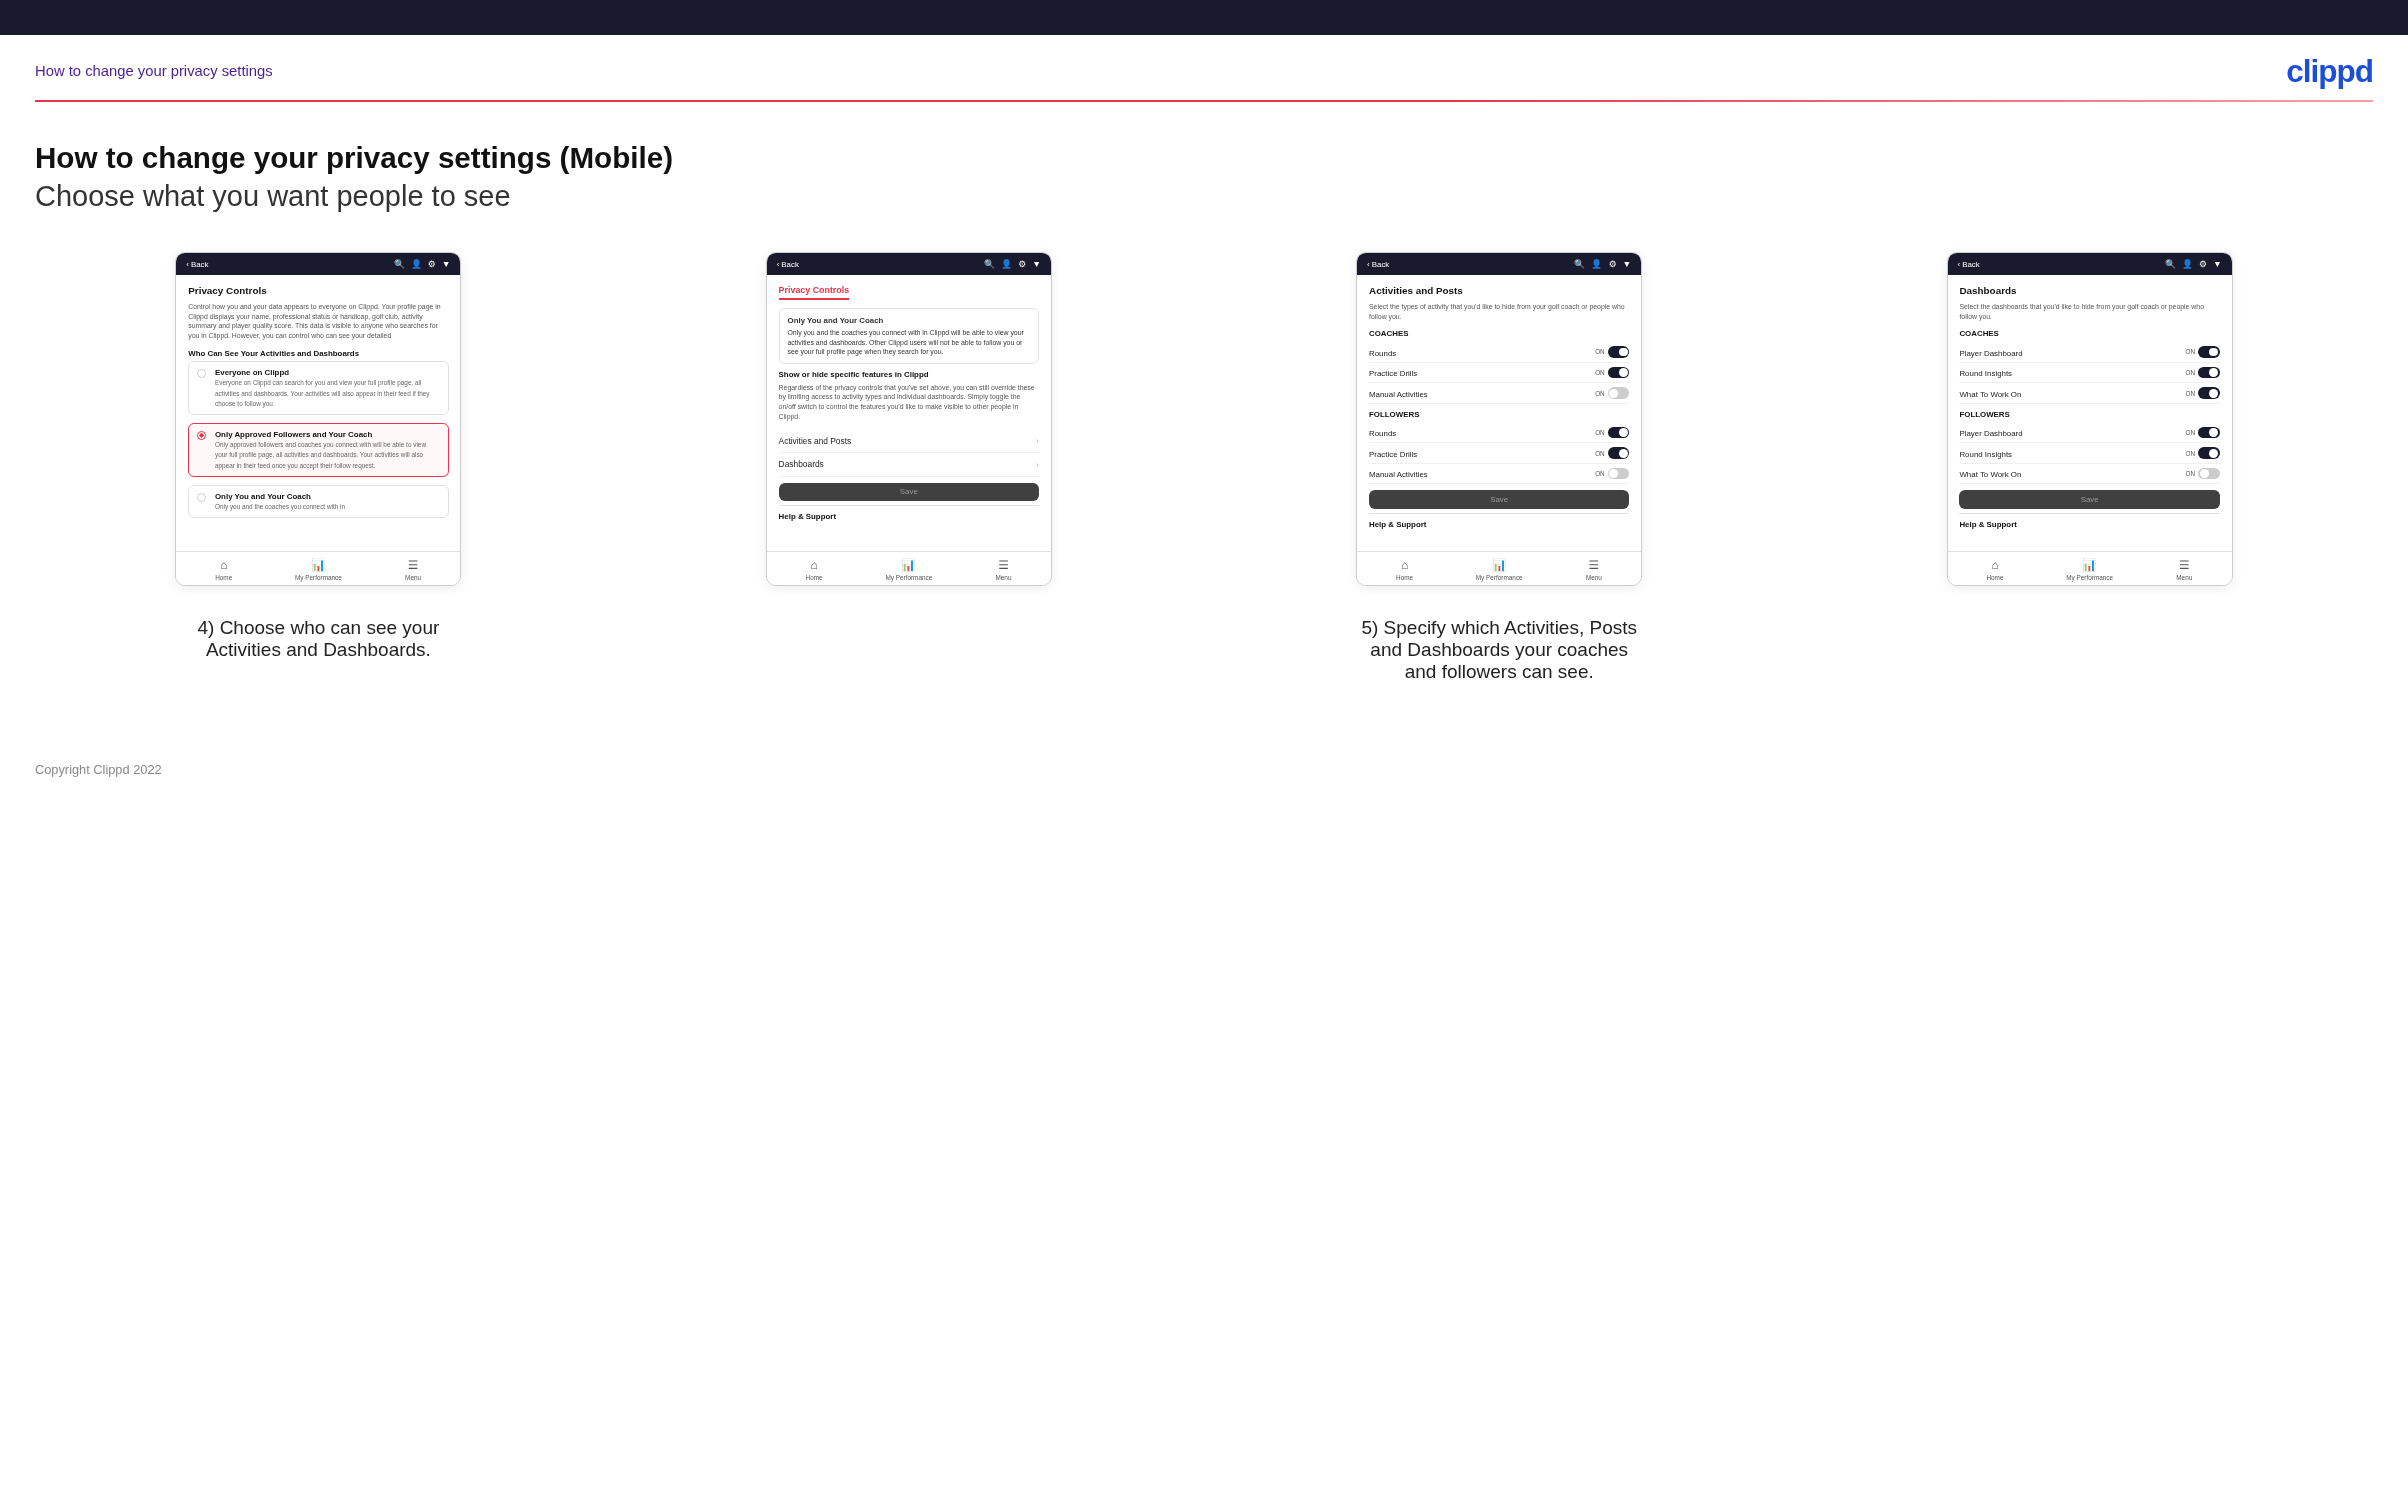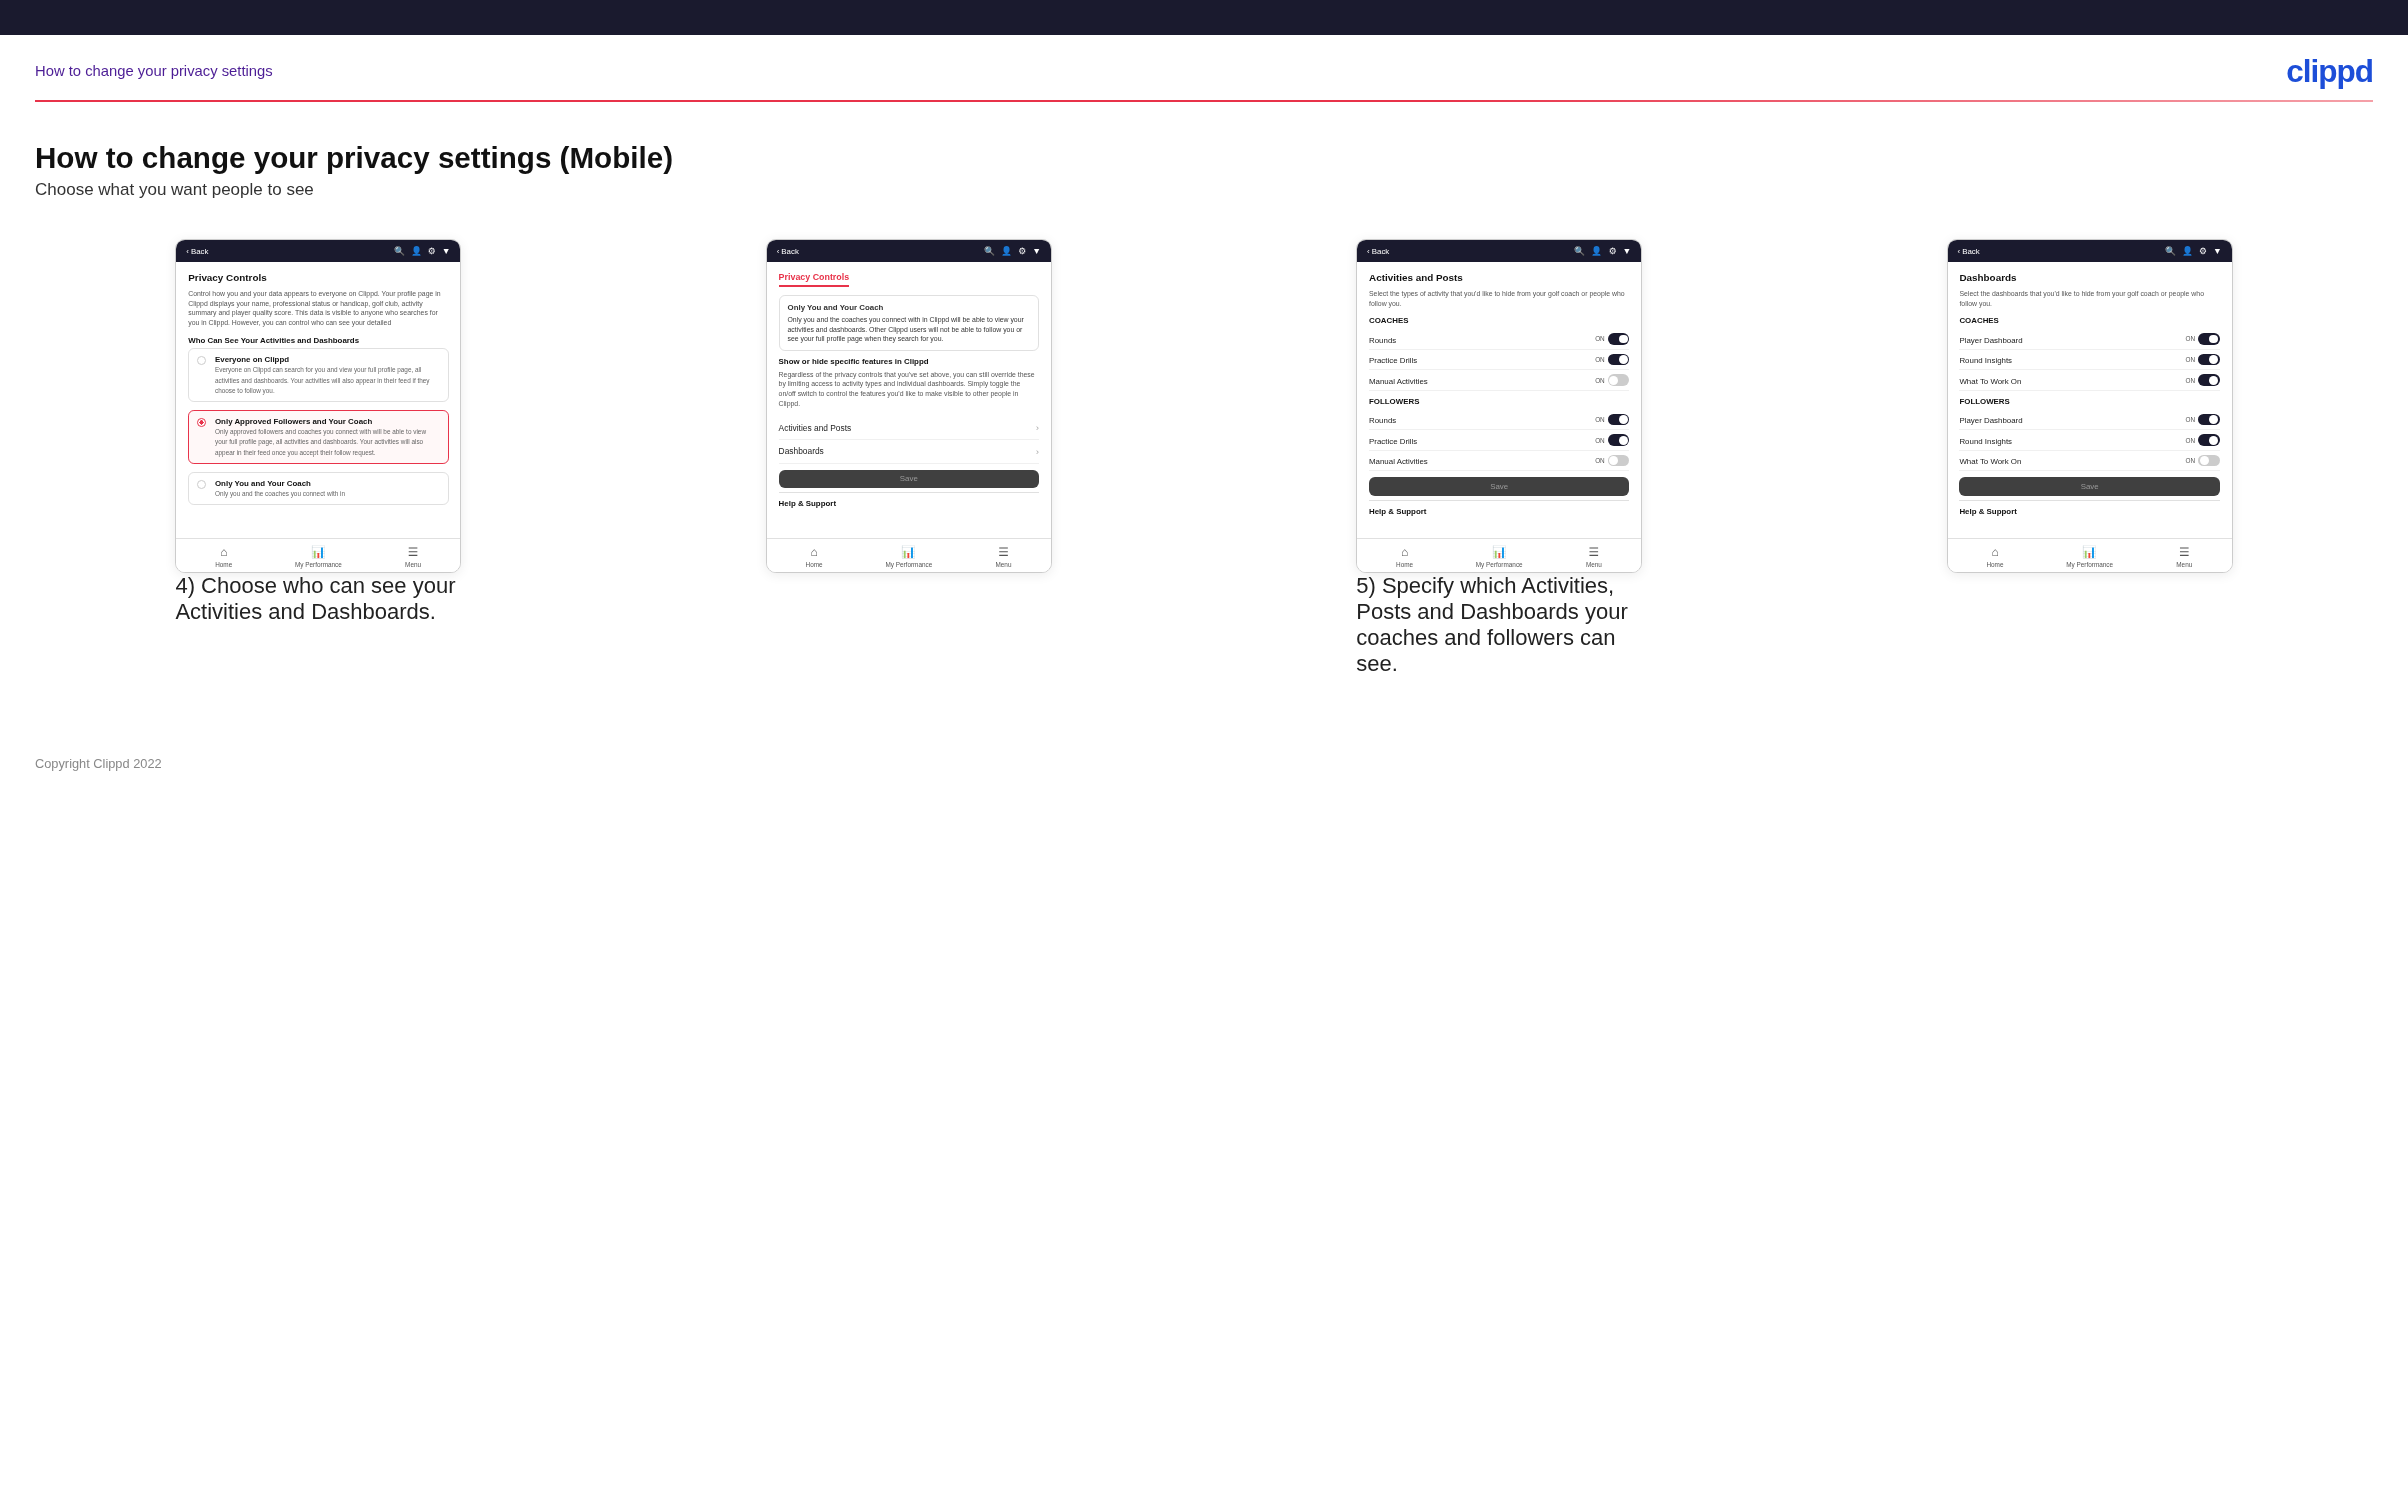--- a/index.html
+++ b/index.html
@@ -46,21 +46,21 @@
       padding: 39px 35px 59px 35px;
     }
 
     .page-heading {
       font-size: 29.6px;
       font-weight: 800;
       color: #111;
       margin-bottom: 5.9px;
     }
     .page-subheading {
-      font-size: 17px;
+      font-size: 29px;
       font-weight: 400;
       color: #333;
       margin-bottom: 39px;
     }
 
     
     .screenshots-row {
       display: flex;
       gap: 23.6px;
       align-items: flex-start;
@@ -265,25 +265,25 @@
     .phone-help {
       font-size: 7.9px;
       font-weight: 700;
       color: #111;
       padding-top: 5.9px;
       border-top: 1px solid #e0e0e0;
     }
 
     
     .caption {
-      margin-top: 0;
-      font-size: 22px;
+      margin-top: 31px;
+      font-size: 19px;
       font-weight: 400;
       color: #222;
-      text-align: left;
+      text-align: center;
       max-width: 286px;
     }
 
     
     .privacy-tab-active {
       font-size: 8.9px;
       font-weight: 700;
       color: #e8334a;
       border-bottom: 2px solid #e8334a;
       padding-bottom: 3px;

